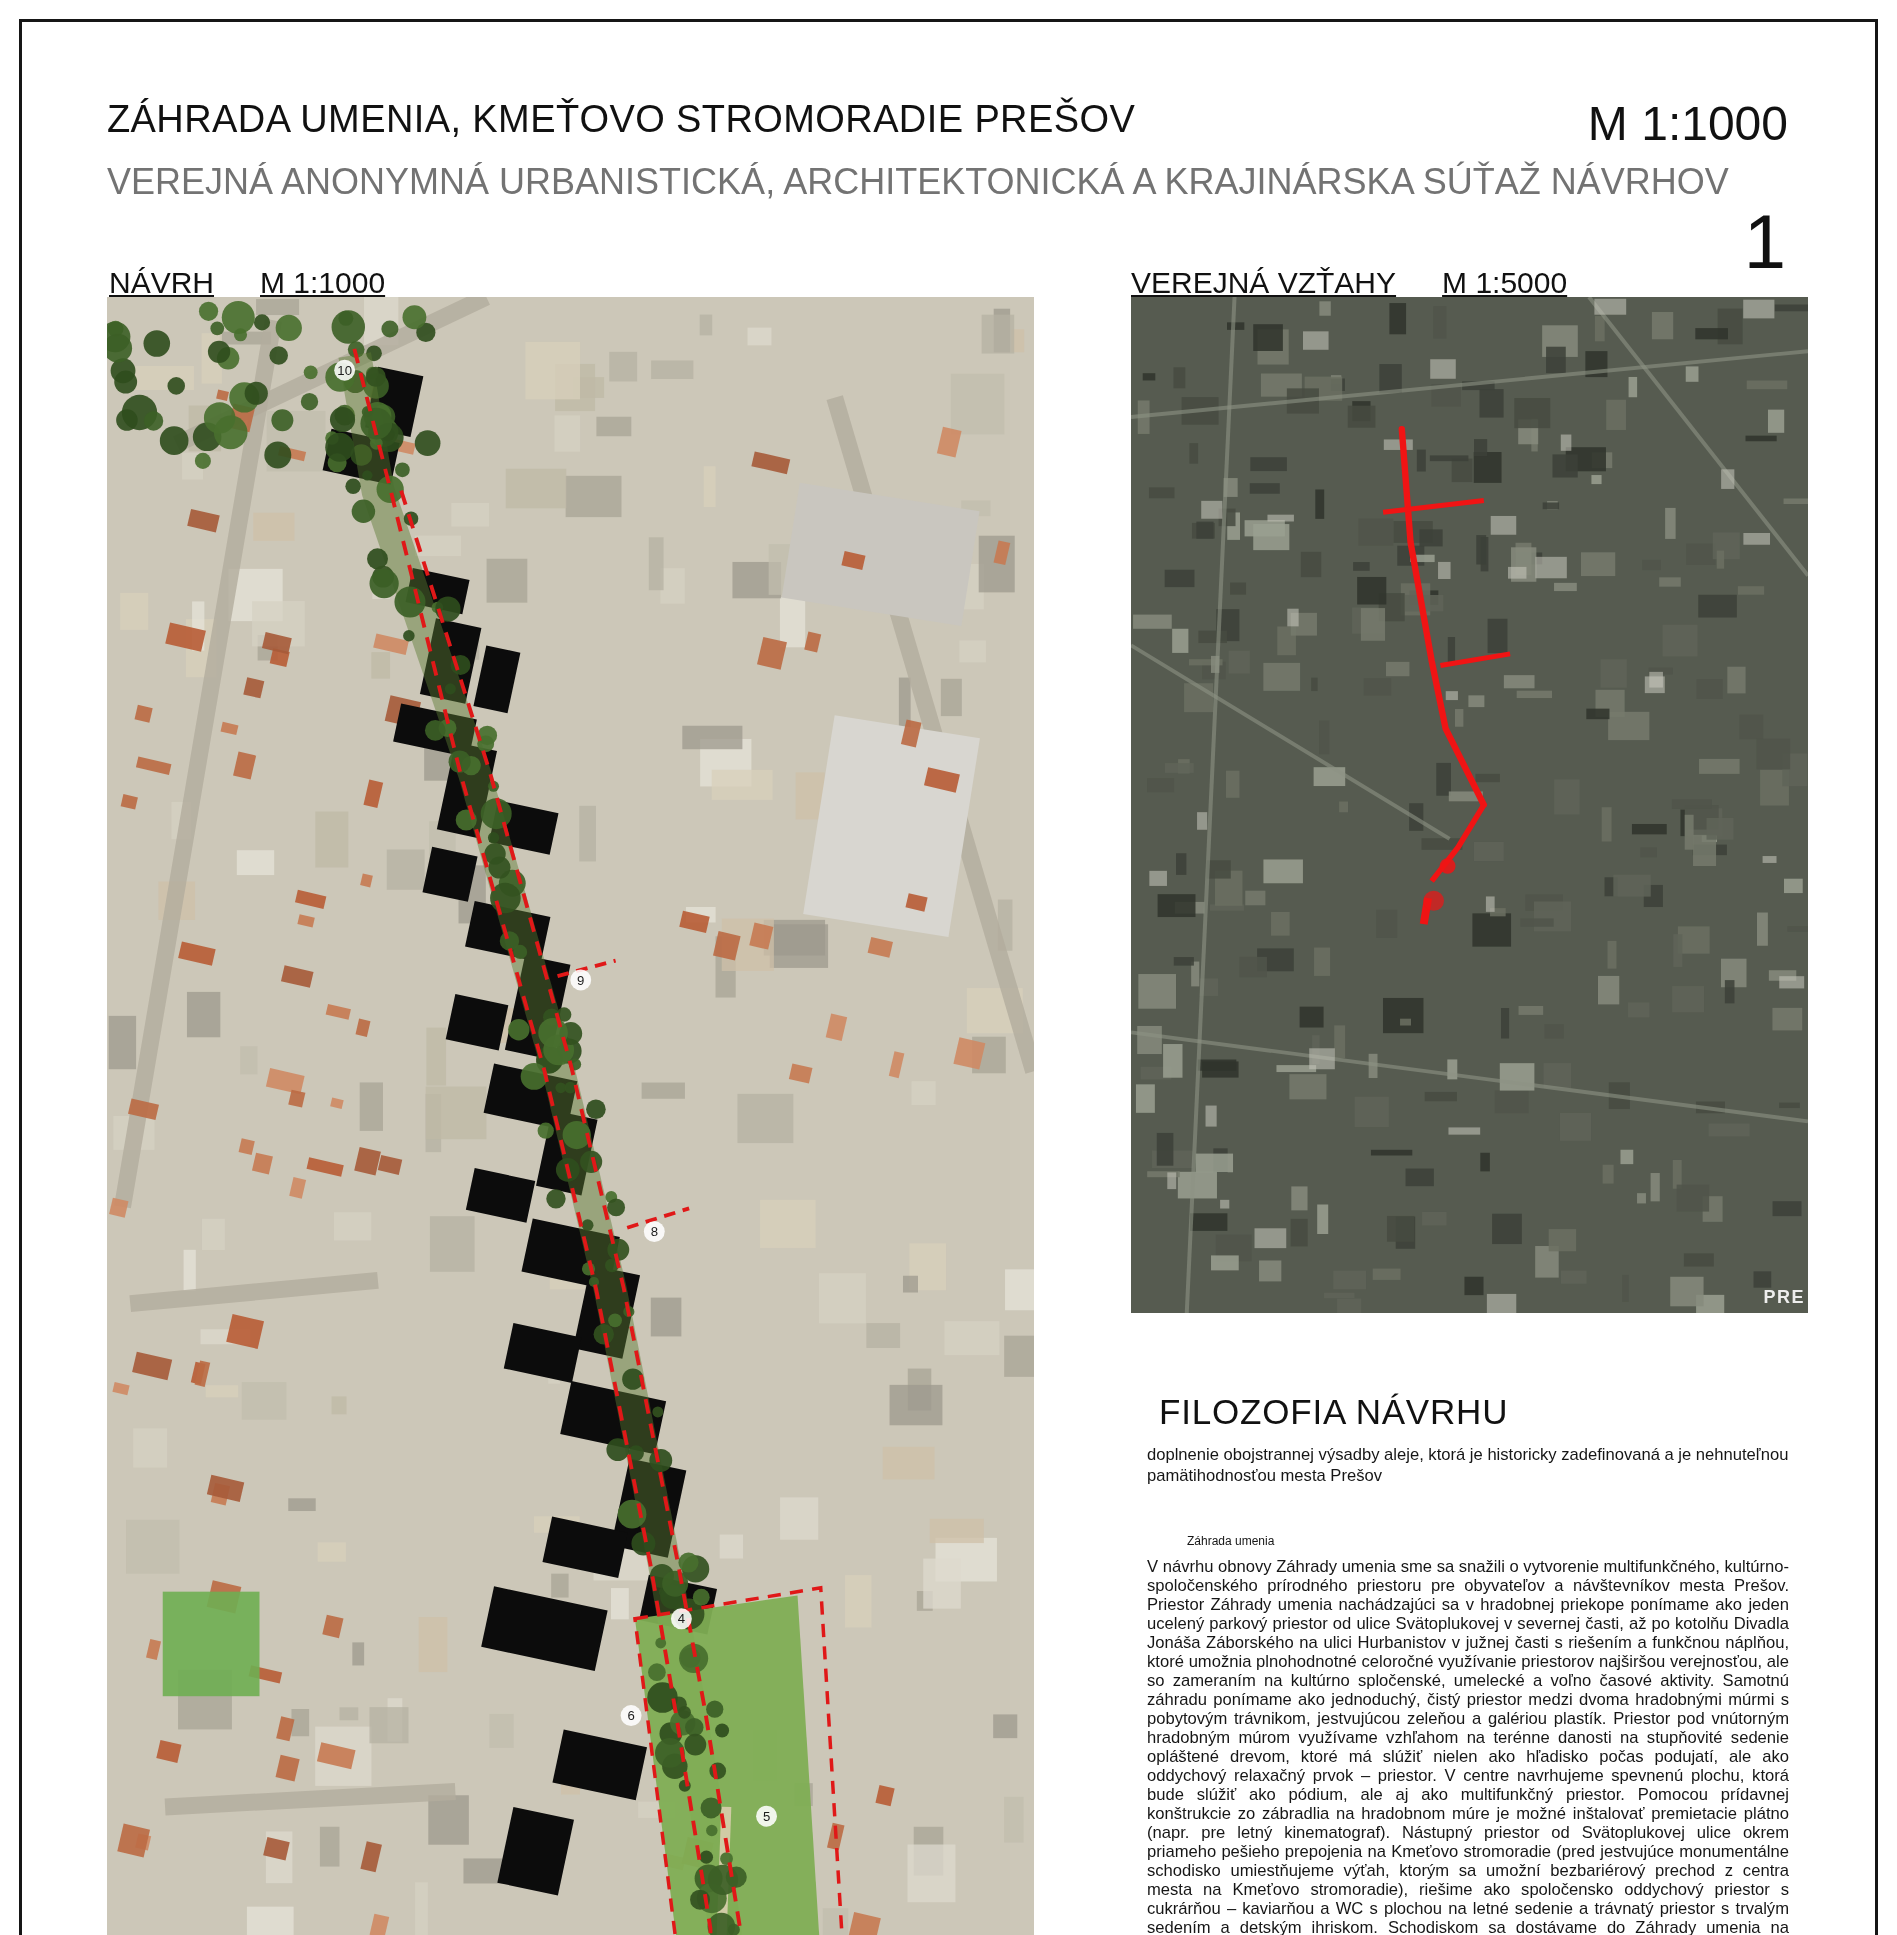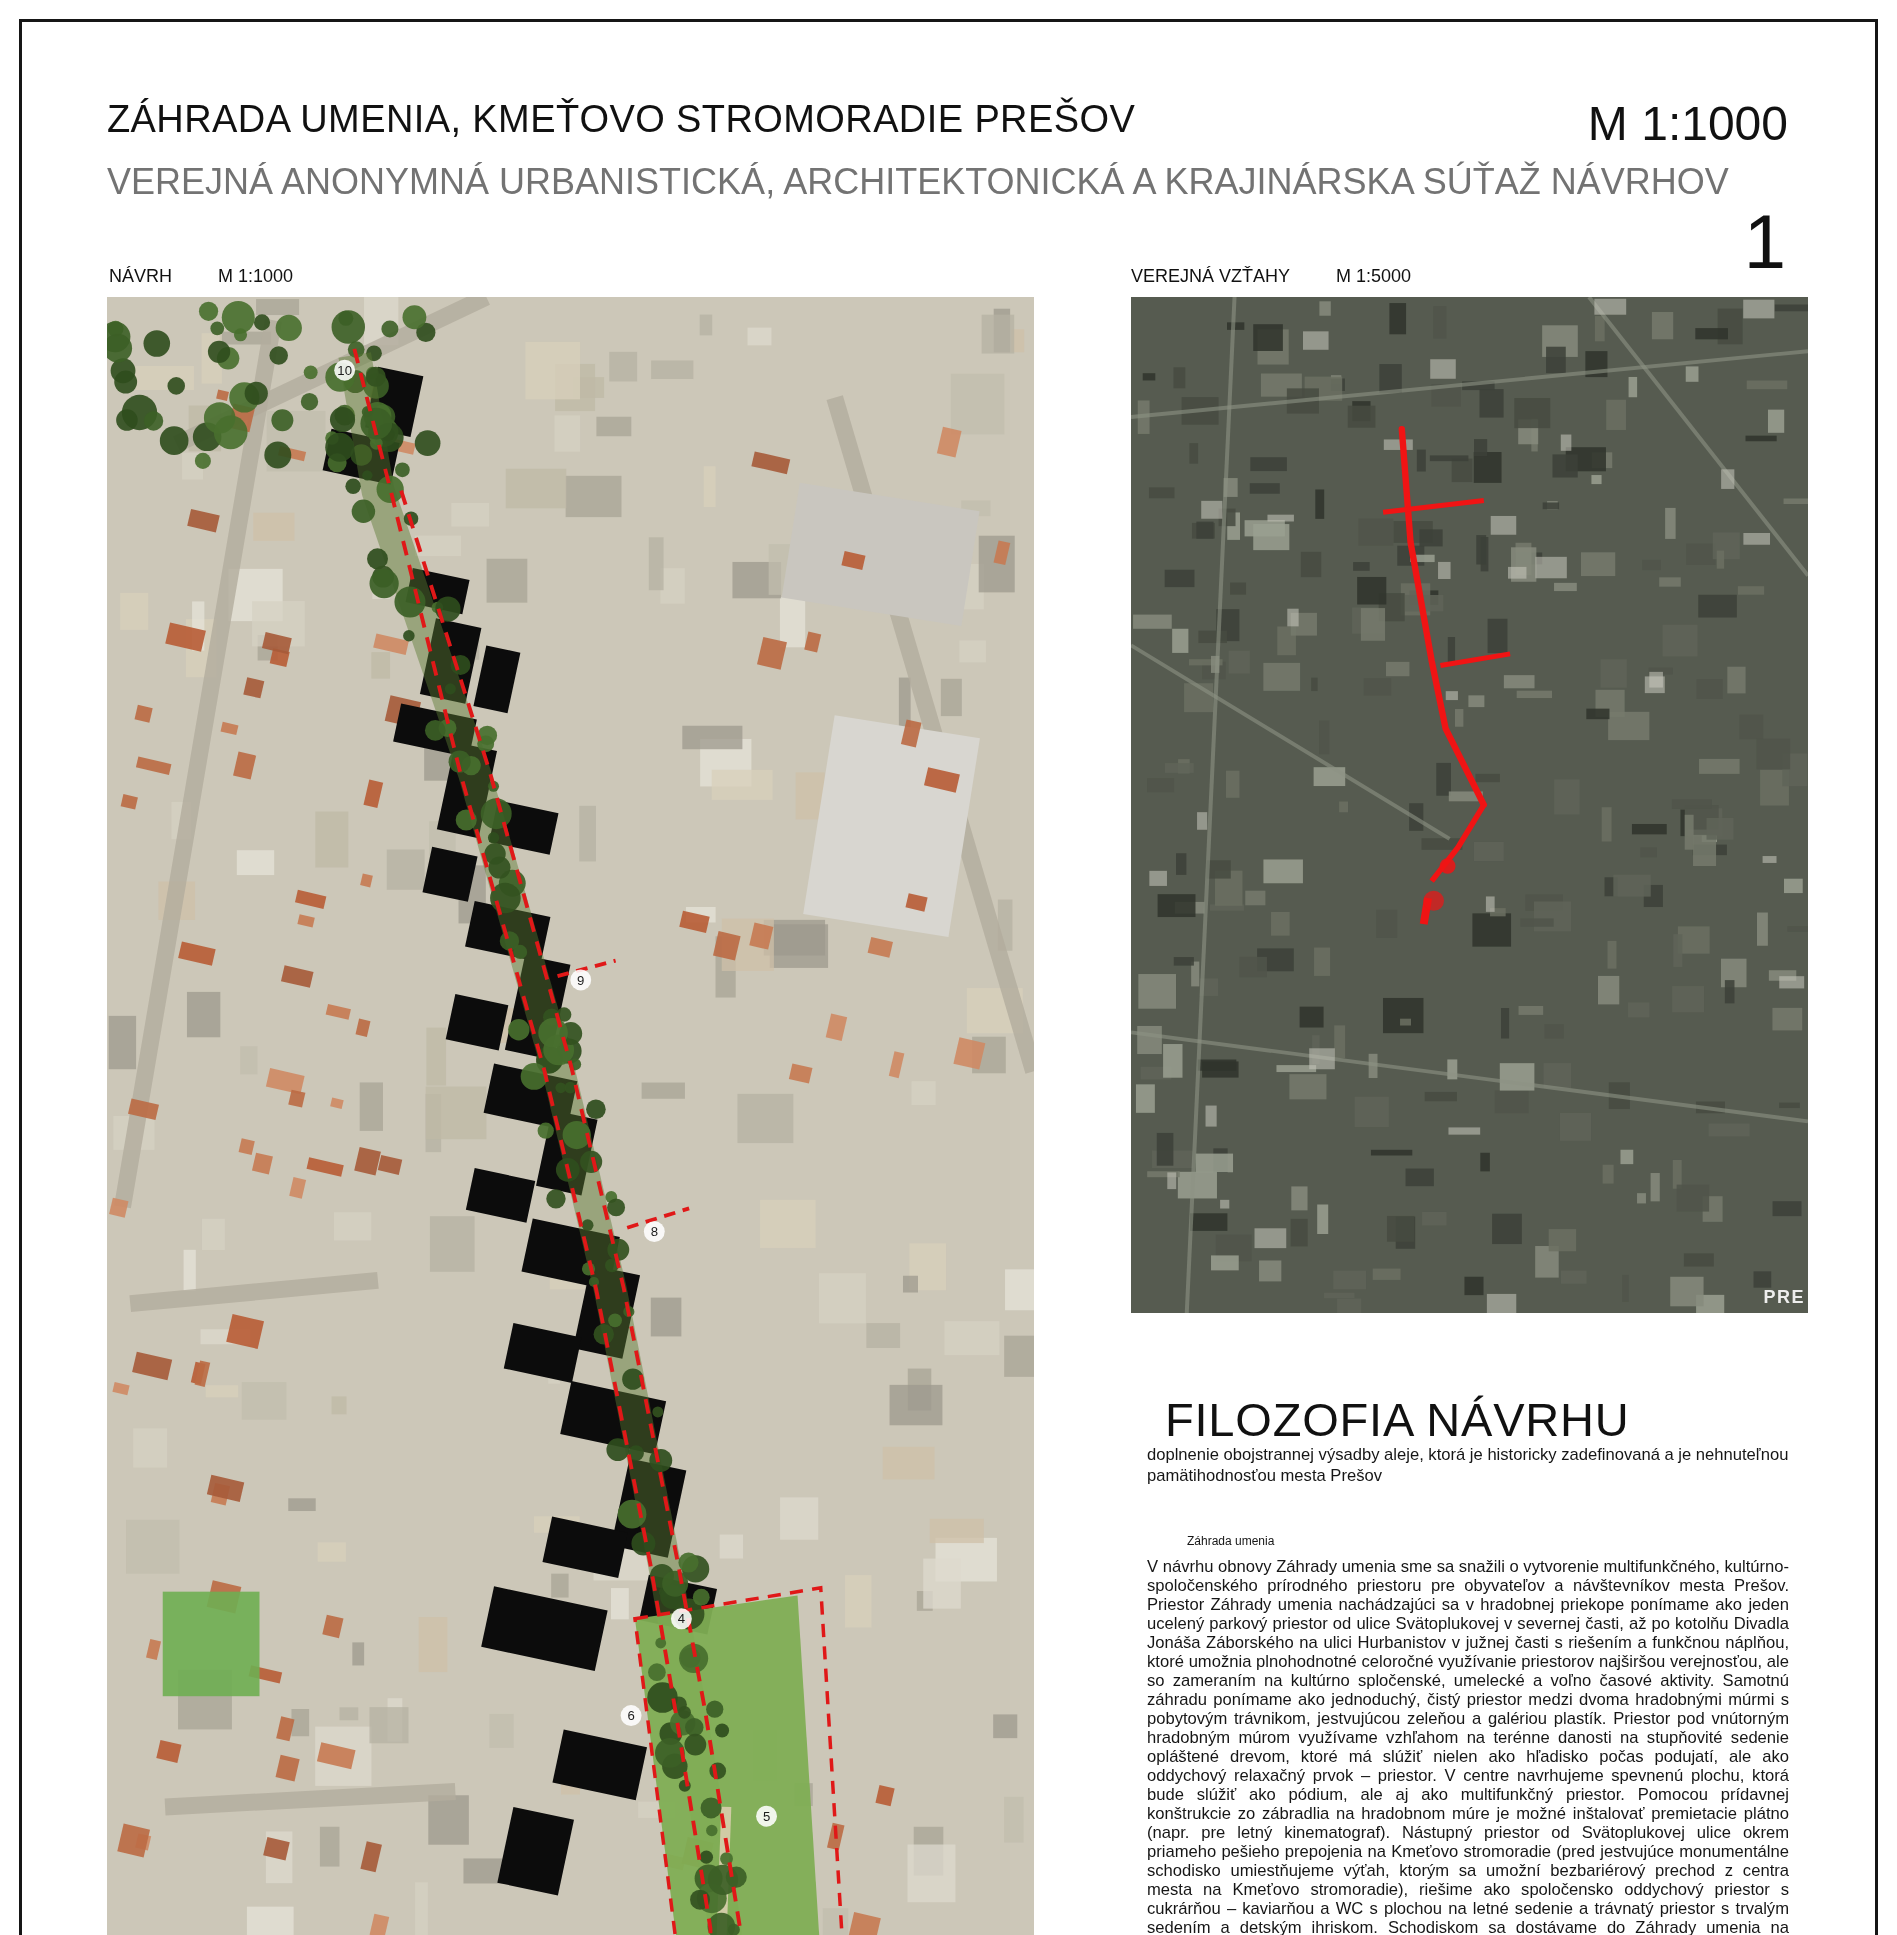--- a/index.html
+++ b/index.html
@@ -7,32 +7,32 @@
   .page{
     position:relative;width:1897px;height:2710px;background:#ffffff;
     font-family:"Liberation Sans","DejaVu Sans",sans-serif;color:#141414;overflow:hidden;
   }
   .frame{position:absolute;left:18.6px;top:18.6px;right:18.6px;bottom:19.4px;border:3.5px solid #161616;pointer-events:none;}
   
   .title{position:absolute;left:107px;top:98px;font-size:38px;letter-spacing:0.4px;white-space:nowrap;color:#111;}
   .title-scale{position:absolute;right:109px;top:96px;font-size:48px;white-space:nowrap;color:#111;}
   .subtitle{position:absolute;left:107px;top:161px;font-size:36px;letter-spacing:0;white-space:nowrap;color:#737373;}
   .page-num{position:absolute;right:111px;top:204px;font-size:76px;line-height:1;color:#111;}
-  .panel-label{position:absolute;top:266px;font-size:18px;color:#111;white-space:nowrap;}
+  .panel-label{position:absolute;top:266px;font-size:30px;color:#111;white-space:nowrap;text-decoration:underline;}
   .panel-label .sc{margin-left:46px;}
   .panel-label.left{left:109px;}
   .panel-label.right{left:1131px;}
   
   .map-left{position:absolute;left:107px;top:297px;width:927px;height:2292px;background:#ccc7b8;}
   .map-right{position:absolute;left:1131px;top:297px;width:677px;height:1016px;background:#565b50;}
   .map-left svg,.map-right svg{position:absolute;left:0;top:0;width:100%;height:100%;display:block;}
   .map-credit{position:absolute;right:3.1px;bottom:4.6px;font-size:18px;font-weight:bold;letter-spacing:1.5px;color:#ffffff;opacity:.9;}
   
   .textcol{position:absolute;left:1147px;top:0;width:642px;color:#161616;}
-  .philo-head{position:absolute;left:18px;top:1392px;font-size:47px;letter-spacing:0.8px;white-space:nowrap;color:#111;text-align:center;}
+  .philo-head{position:absolute;left:12px;top:1392px;font-size:35px;letter-spacing:0.8px;white-space:nowrap;color:#111;text-align:center;}
   .philo-body{position:absolute;left:0;top:1444px;width:642px;font-size:16.6px;line-height:21px;text-align:left;}
   .sec1-head{position:absolute;left:0;top:1534px;font-size:12px;font-weight:normal;margin-left:40px;}
   .sec1-body{position:absolute;left:0;top:1557px;width:642px;font-size:16.6px;line-height:19px;text-align:justify;}
 </style>
 </head>
 <body>
 
 <div class="page">
   <div class="frame"></div>
 

